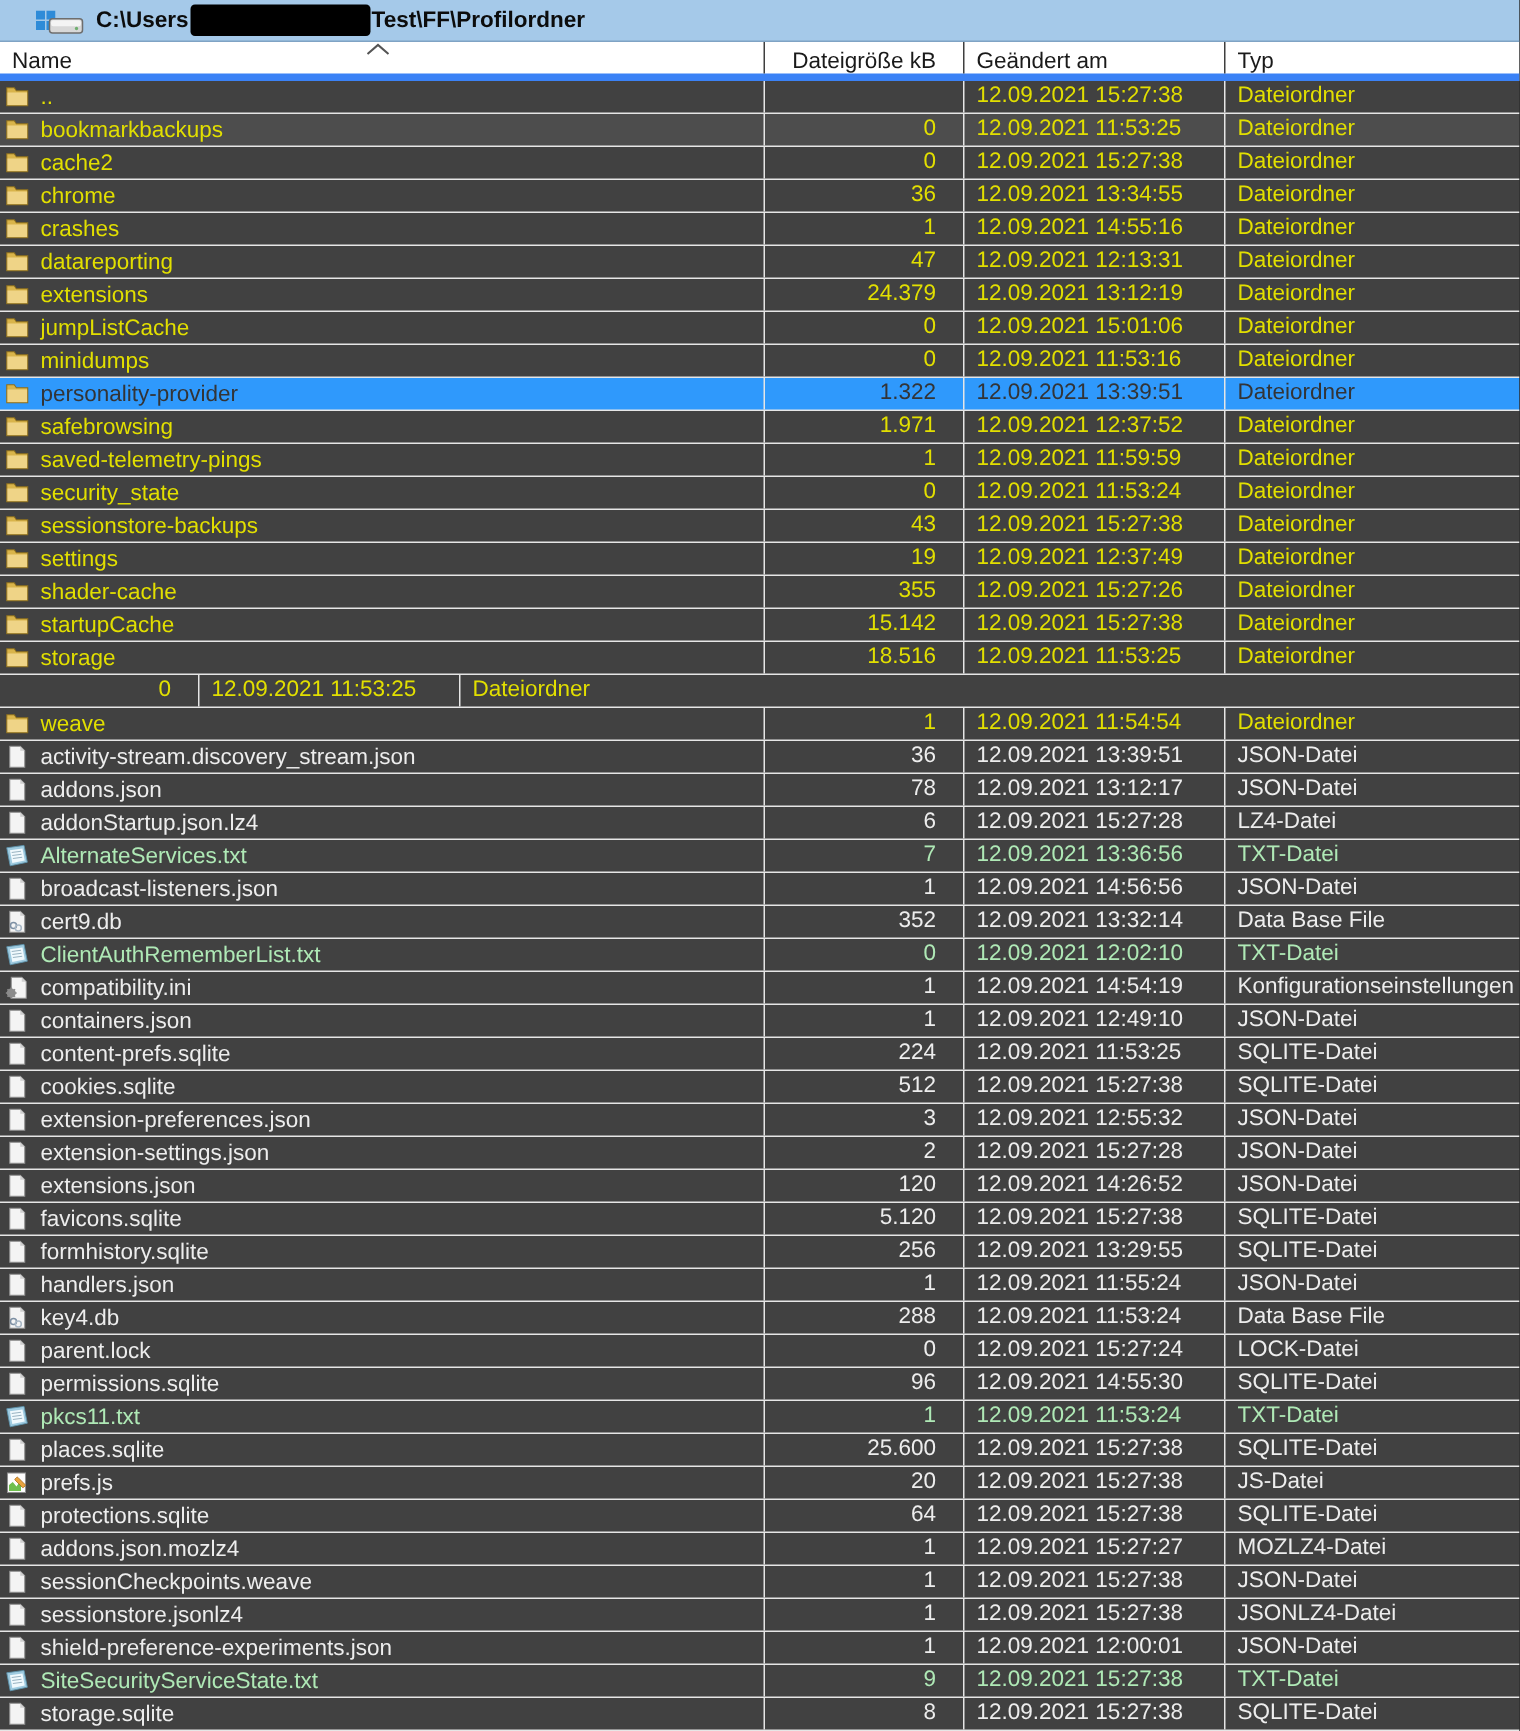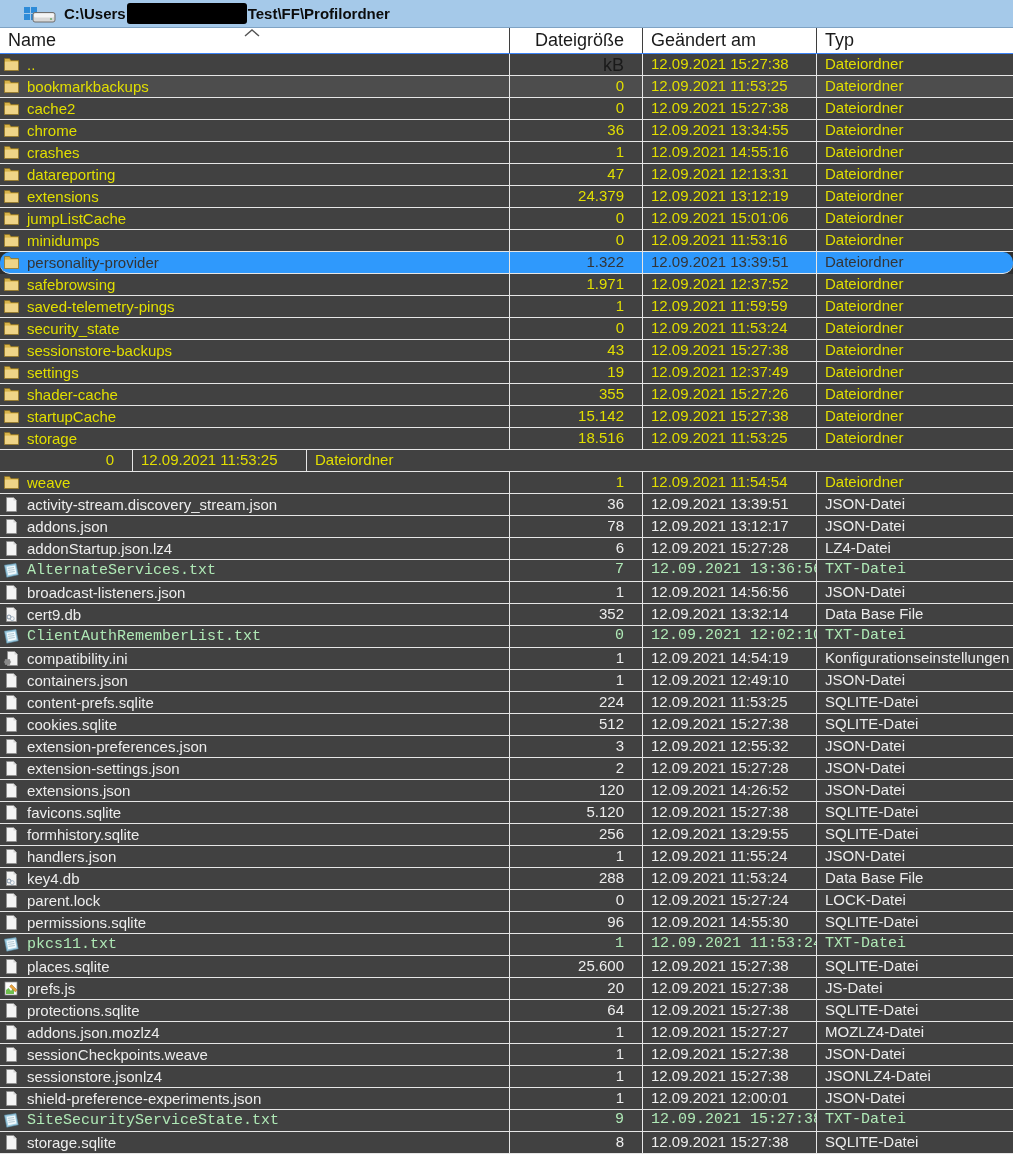--- a/index.html
+++ b/index.html
@@ -23,22 +23,22 @@
     margin-left:8px; font-size:15px; font-weight:bold; color:#0c0c0c;
     display:flex; align-items:center; white-space:pre;
   }
   .redaction {
     display:inline-block; width:120px; height:21px;
     background:#000; border-radius:3px; margin:0 1px;
   }
   
   .header {
     height:26px; background:#ffffff; display:flex; position:relative;
-    border-bottom:1px solid #3b82f6; box-sizing:border-box;
-    font-size:18px; color:#1a1a1a;
+    border-bottom:5px solid #3b82f6; box-sizing:border-box;
+    font-size:15px; color:#1a1a1a;
   }
   .hcell { box-sizing:border-box; line-height:25px; }
   .hcell.name { width:510px; padding-left:8px; border-right:1px solid #3f3f3f; }
   .hcell.size { width:133px; text-align:right; padding-right:18px; border-right:1px solid #3f3f3f; }
   .hcell.date { width:174px; padding-left:8px; border-right:1px solid #3f3f3f; }
   .hcell.type { flex:1; padding-left:8px; }
   .sort-caret { position:absolute; left:243px; top:0px; width:18px; height:9px; }
   
   .list { width:1013px; }
   .row {
@@ -59,23 +59,23 @@
     text-align:right; padding-right:18px; line-height:20px;
   }
   .cell-date {
     width:174px; border-right:1px solid var(--grid-line,#E6E6E6);
     padding-left:8px; line-height:20px;
   }
   .cell-type { flex:1; padding-left:8px; line-height:20px; }
   
   .row.c-folder { color:var(--folder-text,#E2DF00); }
   .row.c-file   { color:var(--file-text,#EDEDED); }
-  .row.c-txt    { color:var(--txt-text,#AFE9B6);font-family:Liberation Mono, monospace; }
+  .row.c-txt    { color:var(--txt-text,#AFE9B6); }
   .row.s-cursor   { background:var(--cursor-row-bg,#4D4D4D); }
-  .row.s-selected { background:var(--selected-bg,#2F99FC); color:#333436;border-radius:10px; }
+  .row.s-selected { background:var(--selected-bg,#2F99FC); color:#333436; }
 </style>
 </head>
 <body>
 
 <div class="titlebar">
   <svg class="winlogo" viewBox="0 0 13 13">
     <rect x="0" y="0" width="6" height="6" fill="#2E8BD8"></rect>
     <rect x="7" y="0" width="6" height="6" fill="#2E8BD8"></rect>
     <rect x="0" y="7" width="6" height="6" fill="#2E8BD8"></rect>
     <rect x="7" y="7" width="6" height="6" fill="#2E8BD8"></rect>

